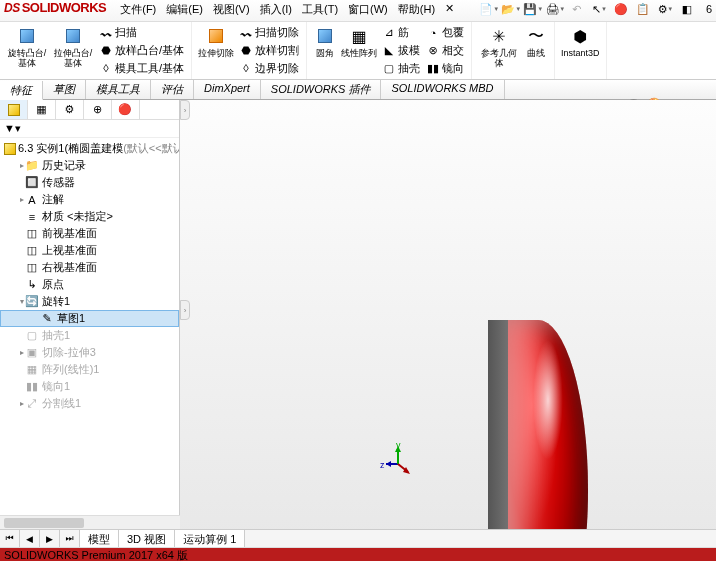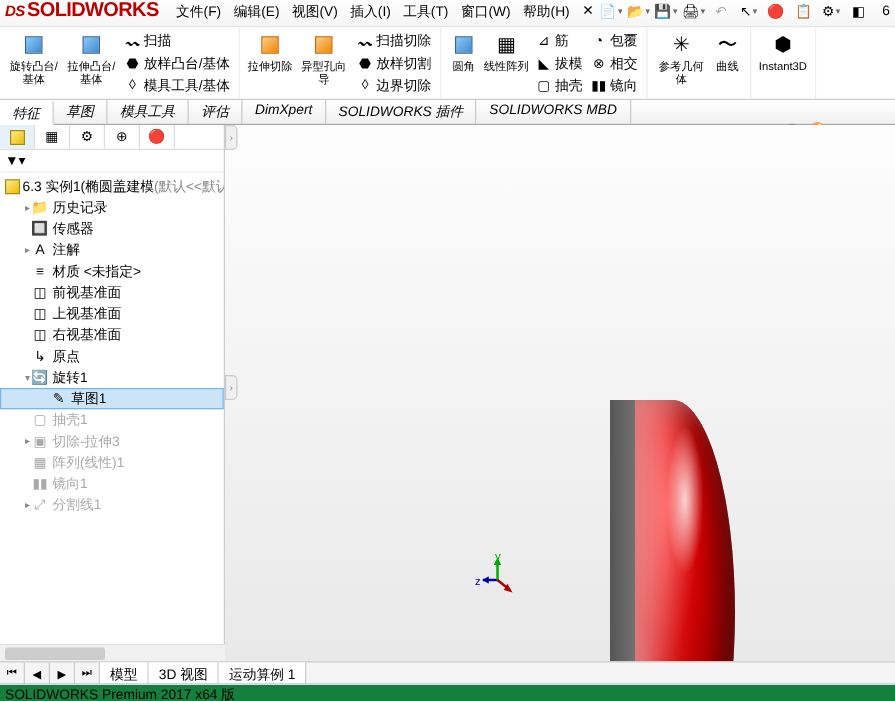--- a/index.html
+++ b/index.html
@@ -1,20 +1,20 @@
 <!DOCTYPE html>
 <html><head>
 <meta charset="utf-8">
 <style>
 * { margin: 0; padding: 0; box-sizing: border-box; font-family: "Microsoft YaHei", Arial, sans-serif; font-size: 11px; }
 body { background: #fff; width: 716px; height: 561px; overflow: hidden; position: relative; }
 .titlebar { height: 22px; background: linear-gradient(#fff,#f5f5f5); display: flex; align-items: flex-start; padding: 0 4px; border-bottom: 1px solid #ddd; }
 .sw-logo { display: flex; align-items: center; font-weight: bold; color: #b00; letter-spacing: -0.5px; margin-right: 10px; }
 .sw-logo .ds { font-style: italic; font-size: 12px; color: #b00; margin-right: 2px; }
-.sw-logo .sw { font-size: 16px; color: #b00; }
+.sw-logo .sw { font-size: 13px; color: #b00; }
 .menubar { display: flex; gap: 2px; }
 .menu-item { padding: 2px 4px; cursor: pointer; }
 .qat { margin-left: auto; display: flex; gap: 4px; align-items: center; }
 .qat-icon { width: 18px; height: 18px; display: flex; align-items: center; justify-content: center; cursor: pointer; }
 .drop { font-size: 7px; color: #666; margin-left: 1px; }
 
 .ribbon { height: 58px; background: #fff; border-bottom: 1px solid #ccc; display: flex; overflow: hidden; }
 .rib-group { display: flex; padding: 2px 4px; border-right: 1px solid #eee; }
 .rib-btn { display: flex; flex-direction: column; align-items: center; padding: 1px 2px; cursor: pointer; min-width: 28px; }
 .rib-icon { width: 22px; height: 22px; display: flex; align-items: center; justify-content: center; font-size: 16px; }
@@ -58,21 +58,21 @@
 
 .collapse-handle { position: absolute; left: 180px; top: 100px; width: 10px; height: 20px; background: #f0f0f0; border: 1px solid #ccc; border-radius: 0 4px 4px 0; cursor: pointer; display: flex; align-items: center; justify-content: center; font-size: 8px; color: #888; }
 .collapse-handle2 { position: absolute; left: 180px; top: 300px; width: 10px; height: 20px; background: #f0f0f0; border: 1px solid #ccc; border-radius: 0 4px 4px 0; cursor: pointer; display: flex; align-items: center; justify-content: center; font-size: 8px; color: #888; }
 
 .bottom-tabs { position: absolute; bottom: 14px; left: 0; height: 18px; display: flex; border-top: 1px solid #ccc; background: #f5f5f5; width: 100%; }
 .btab-nav { width: 20px; display: flex; align-items: center; justify-content: center; border-right: 1px solid #ccc; cursor: pointer; font-size: 9px; }
 .btab { padding: 2px 8px; border-right: 1px solid #ccc; cursor: pointer; background: #fff; }
 .scrollbar-h { position: absolute; left: 0; bottom: 32px; height: 14px; width: 180px; background: #f0f0f0; border-top: 1px solid #ddd; }
 .scroll-thumb { position: absolute; left: 4px; top: 2px; width: 80px; height: 10px; background: #ccc; border-radius: 2px; }
 
-.statusbar { position: absolute; bottom: 0; left: 0; right: 0; height: 14px; background: #15803d; border-top: 1px solid #ddd; font-size: 10px; padding-left: 4px; }
+.statusbar { position: absolute; bottom: 0; left: 0; right: 0; height: 14px; background: #b91c1c; border-top: 1px solid #ddd; font-size: 10px; padding-left: 4px; }
 
 .cube-icon { display:inline-block; width:14px; height:14px; background: linear-gradient(135deg,#8cf,#48c); border:1px solid #369; }
 .orange-cube { display:inline-block; width:14px; height:14px; background: linear-gradient(135deg,#fc8,#e80); border:1px solid #c60; }
 .yellow-icon { display:inline-block; width:14px; height:14px; background: linear-gradient(135deg,#fe8,#eb0); border:1px solid #a80; }
 </style>
 </head>
 <body>
 
 <div class="titlebar">
   <div class="sw-logo">
@@ -133,26 +133,20 @@
         </div>
     </div>
   </div>
   <div class="rib-group">
     <div class="rib-btn">
         <div class="rib-icon">
           <span class="orange-cube"></span>
         </div>
         <div class="rib-label">拉伸切除</div>
       </div>
-    <div class="rib-btn">
-        <div class="rib-icon">
-          <span class="orange-cube"></span>
-        </div>
-        <div class="rib-label">异型孔向导</div>
-      </div>
     <div class="rib-small-col">
       <div class="rib-small">
           <span class="rib-small-icon">〰</span>
           <span>扫描切除</span>
         </div>
       <div class="rib-small">
           <span class="rib-small-icon">⬣</span>
           <span>放样切割</span>
         </div>
       <div class="rib-small">

